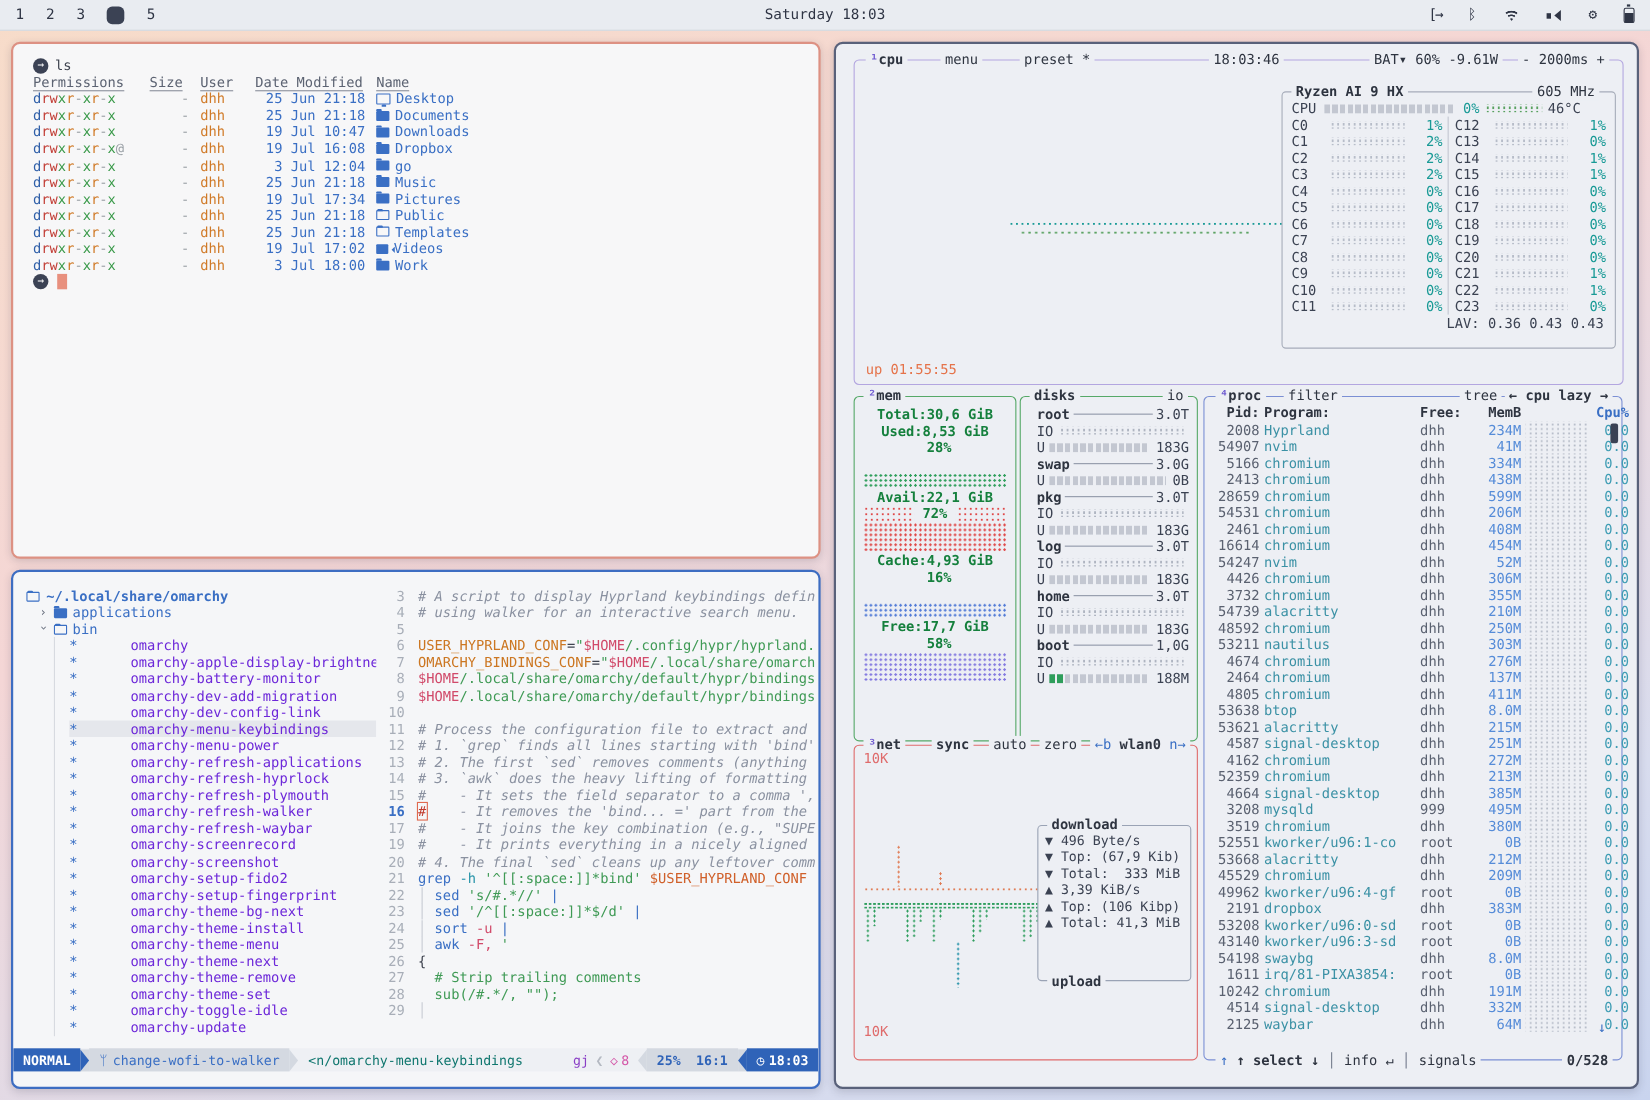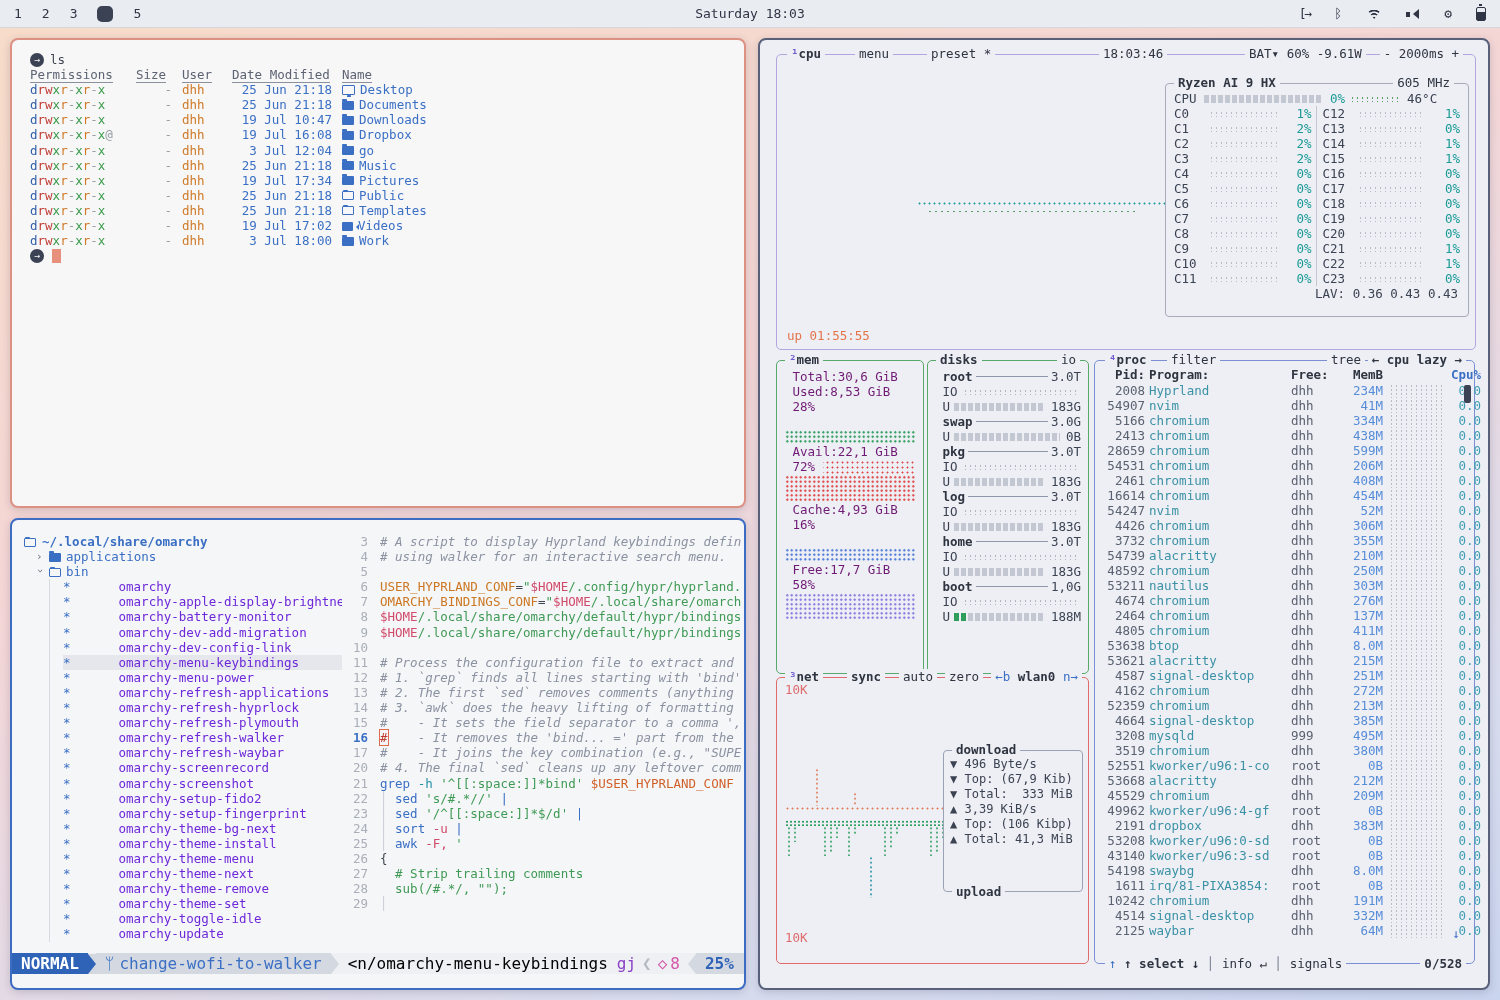--- a/index.html
+++ b/index.html
@@ -75,30 +75,30 @@
   .tk-v2{color:#d0602a;}
   .tk-r{color:#d14a6a;}
   .tk-k{color:#3a6fc4;}
   .tk-f{color:#d14a6a;}
   .tk-t{color:#2592a8;}
   .tk-p{color:#3a6fc4;}
   .tk-d{color:#3f4450;}
   .tk-g{color:#c9cdd5;}
   .tk-cur{color:#c0392b;outline:1.5px solid #e0694f;font-style:italic;}
   
-  .sline{height:21px;flex:none;background:#eef0f4;display:flex;align-items:center;font-size:16px;margin-top:auto;}
+  .sline{height:21px;flex:none;background:#eef0f4;display:flex;align-items:center;font-size:12px;margin-top:auto;}
   .seg{display:flex;align-items:center;height:21px;padding:0 9px;white-space:pre;}
   .seg-mode{background:#2f63b8;color:#fff;font-weight:bold;}
   .arr{width:0;height:0;border-top:10.5px solid transparent;border-bottom:10.5px solid transparent;}
   .arr-blue{border-left:8px solid #2f63b8;}
   .arr-gray{border-left:8px solid #d4d9e1;}
   .arr-grayL{border-right:8px solid #d4d9e1;}
   .arr-blueL{border-right:8px solid #2f63b8;}
   .seg-git{background:#d4d9e1;color:#3a6fc4;gap:5px;}
-  .seg-file{color:#000000;}
+  .seg-file{color:#0f766e;}
   .s-gj{color:#8a3fc6;}
   .s-sep{color:#b4b9c2;margin:0 6px;}
   .s-pkg{color:#d457a8;}
   .seg-pct{background:#d4d9e1;color:#2f63b8;font-weight:bold;gap:14px;}
   .seg-time{background:#2f63b8;color:#fff;font-weight:bold;gap:4px;}
   .nv-cmd{height:14px;flex:none;}
   
   #btop{left:758px;top:38px;width:732px;height:952px;background:#edeff4;border:2px solid #59617a;overflow:hidden;}
   .bx{position:absolute;border:1.5px solid;border-radius:5px;}
   .btab{position:absolute;top:-9px;background:#edeff4;padding:0 4px;height:16px;line-height:16px;white-space:pre;color:#2e3440;}
@@ -123,21 +123,21 @@
   .corepct{width:30px;text-align:right;color:#199a96;}
   .cpugraph1{position:absolute;left:140px;top:146px;width:250px;height:6px;
     background-image:radial-gradient(circle,#199a96 0.9px,transparent 1.1px);background-size:5px 5px;}
   .cpugraph2{position:absolute;left:150px;top:154px;width:210px;height:5px;
     background-image:radial-gradient(circle,#57a05e 0.9px,transparent 1.1px);background-size:6px 5px;}
   #uptime{position:absolute;left:10px;bottom:6px;color:#e5734a;}
   #lavrow{text-align:right;padding-right:2px;color:#3b4252;}
   
   #membox{left:16px;top:320px;width:148px;height:314px;border-color:#56a968;padding:8px 8px 0 8px;}
   #diskbox{left:167px;top:320px;width:162px;height:314px;border-color:#56a968;padding:8px 7px 0 7px;}
-  .mrow{height:15px;line-height:15px;display:flex;justify-content:flex-start;white-space:pre;color:#701a75;}
+  .mrow{height:15px;line-height:15px;display:flex;justify-content:center;white-space:pre;color:#15803d;font-weight:bold;}
   .meter{height:13px;margin:1px 0;background-image:radial-gradient(circle,var(--mc) 1.1px,transparent 1.3px);background-size:4.5px 4.5px;}
   .m-green{--mc:#2e9e5b;}
   .m-red{--mc:#e04848;}
   .m-blue{--mc:#4f79d6;}
   .m-purple{--mc:#8379e0;}
   .pctdots{background-image:radial-gradient(circle,#e04848 0.9px,transparent 1.1px);background-size:5px 5px;background-position:0 60%;}
   .dname{font-weight:bold;color:#2e3440;}
   .dline{flex:1;border-top:1px solid #8f97a8;margin:0 3px;}
   .dio .leader{background-image:radial-gradient(circle,#aeb4c0 0.9px,transparent 1.1px);}
   .umeter{flex:1;margin:0 6px 0 4px;position:relative;}
@@ -264,20 +264,21 @@
         <div class="eline"><span class="lnum">8</span><span class="tk-r">$HOME</span><span class="tk-s">/.local/share/omarchy/default/hypr/bindings</span></div>
         <div class="eline"><span class="lnum">9</span><span class="tk-r">$HOME</span><span class="tk-s">/.local/share/omarchy/default/hypr/bindings</span></div>
         <div class="eline"><span class="lnum">10</span></div>
         <div class="eline"><span class="lnum">11</span><span class="tk-c"># Process the configuration file to extract and</span></div>
         <div class="eline"><span class="lnum">12</span><span class="tk-c"># 1. `grep` finds all lines starting with 'bind'</span></div>
         <div class="eline"><span class="lnum">13</span><span class="tk-c"># 2. The first `sed` removes comments (anything</span></div>
         <div class="eline"><span class="lnum">14</span><span class="tk-c"># 3. `awk` does the heavy lifting of formatting</span></div>
         <div class="eline"><span class="lnum">15</span><span class="tk-c">#    - It sets the field separator to a comma ',</span></div>
         <div class="eline"><span class="lnum cur">16</span><span class="tk-cur">#</span><span class="tk-c">    - It removes the 'bind... =' part from the</span></div>
         <div class="eline"><span class="lnum">17</span><span class="tk-c">#    - It joins the key combination (e.g., "SUPE</span></div>
+        <div class="eline"><span class="lnum">19</span><span class="tk-c">#    - It prints everything in a nicely aligned</span></div>
         <div class="eline"><span class="lnum">20</span><span class="tk-c"># 4. The final `sed` cleans up any leftover comm</span></div>
         <div class="eline"><span class="lnum">21</span><span class="tk-k">grep</span><span class="tk-t"> -h</span><span class="tk-s"> '^[[:space:]]*bind'</span><span class="tk-v2"> $USER_HYPRLAND_CONF</span></div>
         <div class="eline"><span class="lnum">22</span><span class="tk-g">│ </span><span class="tk-k">sed</span><span class="tk-s"> 's/#.*//'</span><span class="tk-p"> |</span></div>
         <div class="eline"><span class="lnum">23</span><span class="tk-g">│ </span><span class="tk-k">sed</span><span class="tk-s"> '/^[[:space:]]*$/d'</span><span class="tk-p"> |</span></div>
         <div class="eline"><span class="lnum">24</span><span class="tk-g">│ </span><span class="tk-k">sort</span><span class="tk-f"> -u</span><span class="tk-p"> |</span></div>
         <div class="eline"><span class="lnum">25</span><span class="tk-g">│ </span><span class="tk-k">awk</span><span class="tk-f"> -F,</span><span class="tk-s"> '</span></div>
         <div class="eline"><span class="lnum">26</span><span class="tk-d">{</span></div>
         <div class="eline"><span class="lnum">27</span><span class="tk-d">  </span><span class="tk-c2"># Strip trailing comments</span></div>
         <div class="eline"><span class="lnum">28</span><span class="tk-d">  </span><span class="tk-s">sub(/#.*/, "");</span></div>
         <div class="eline"><span class="lnum">29</span><span class="tk-g">│</span></div>

